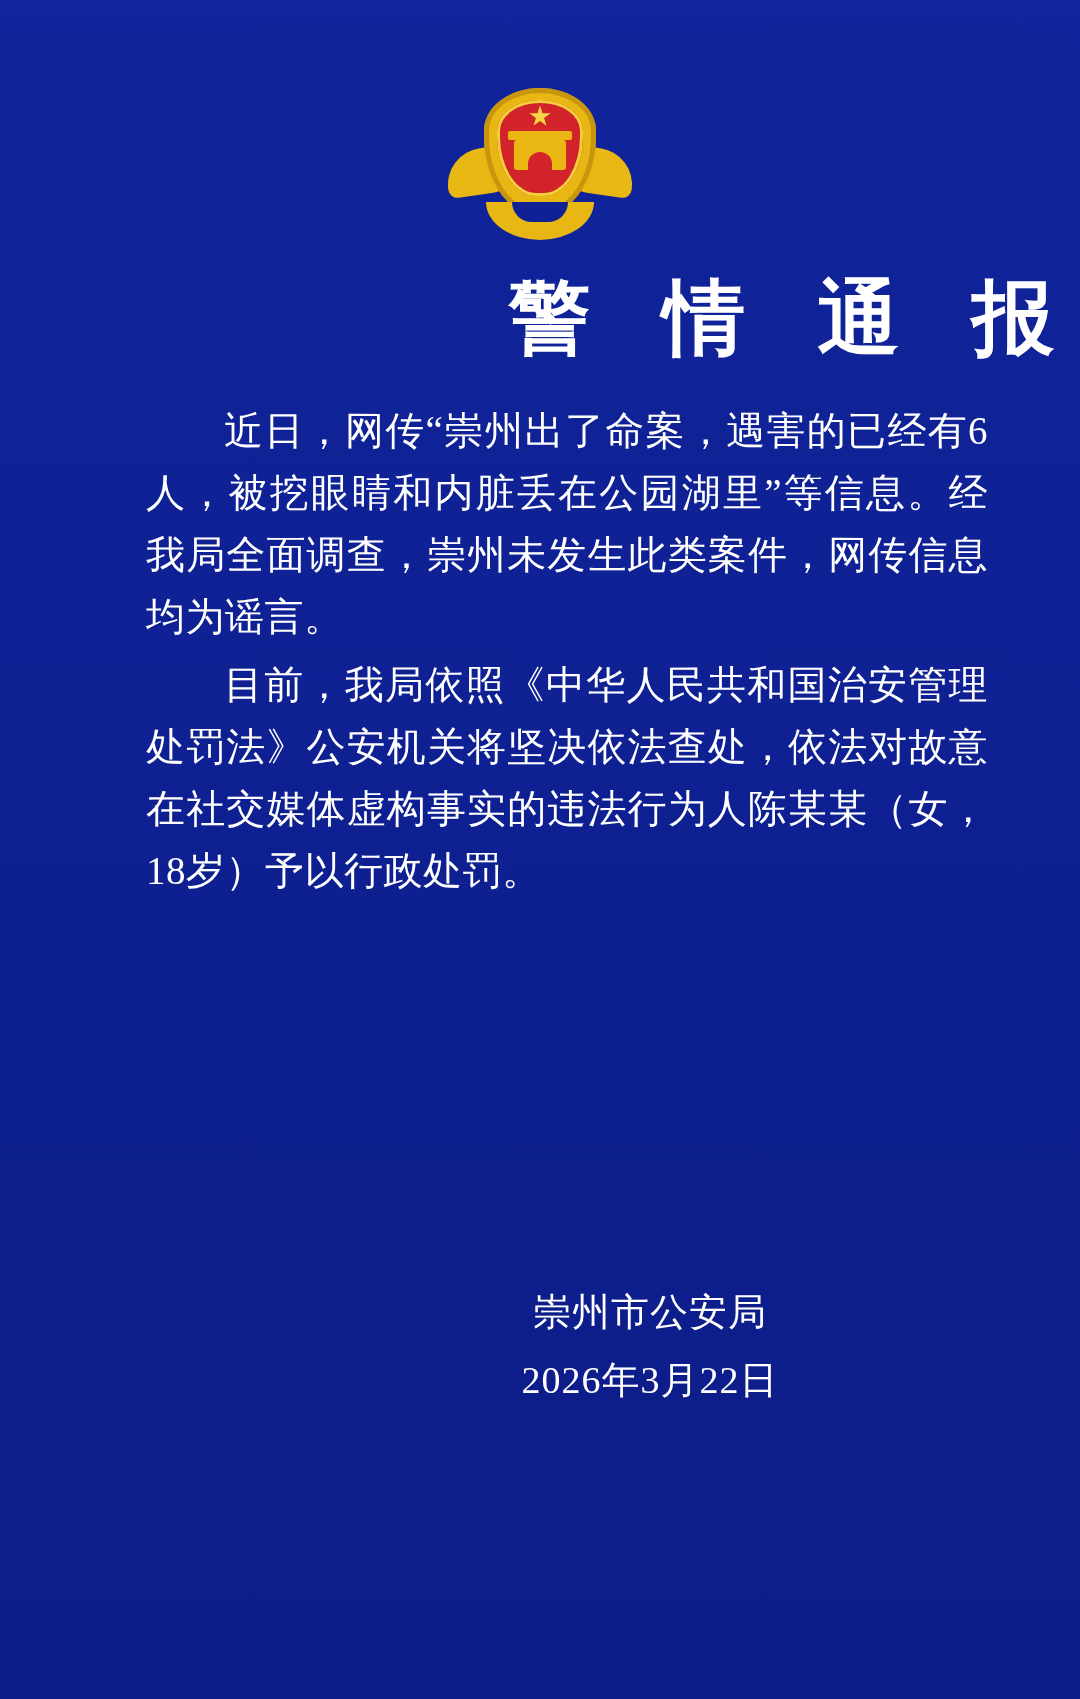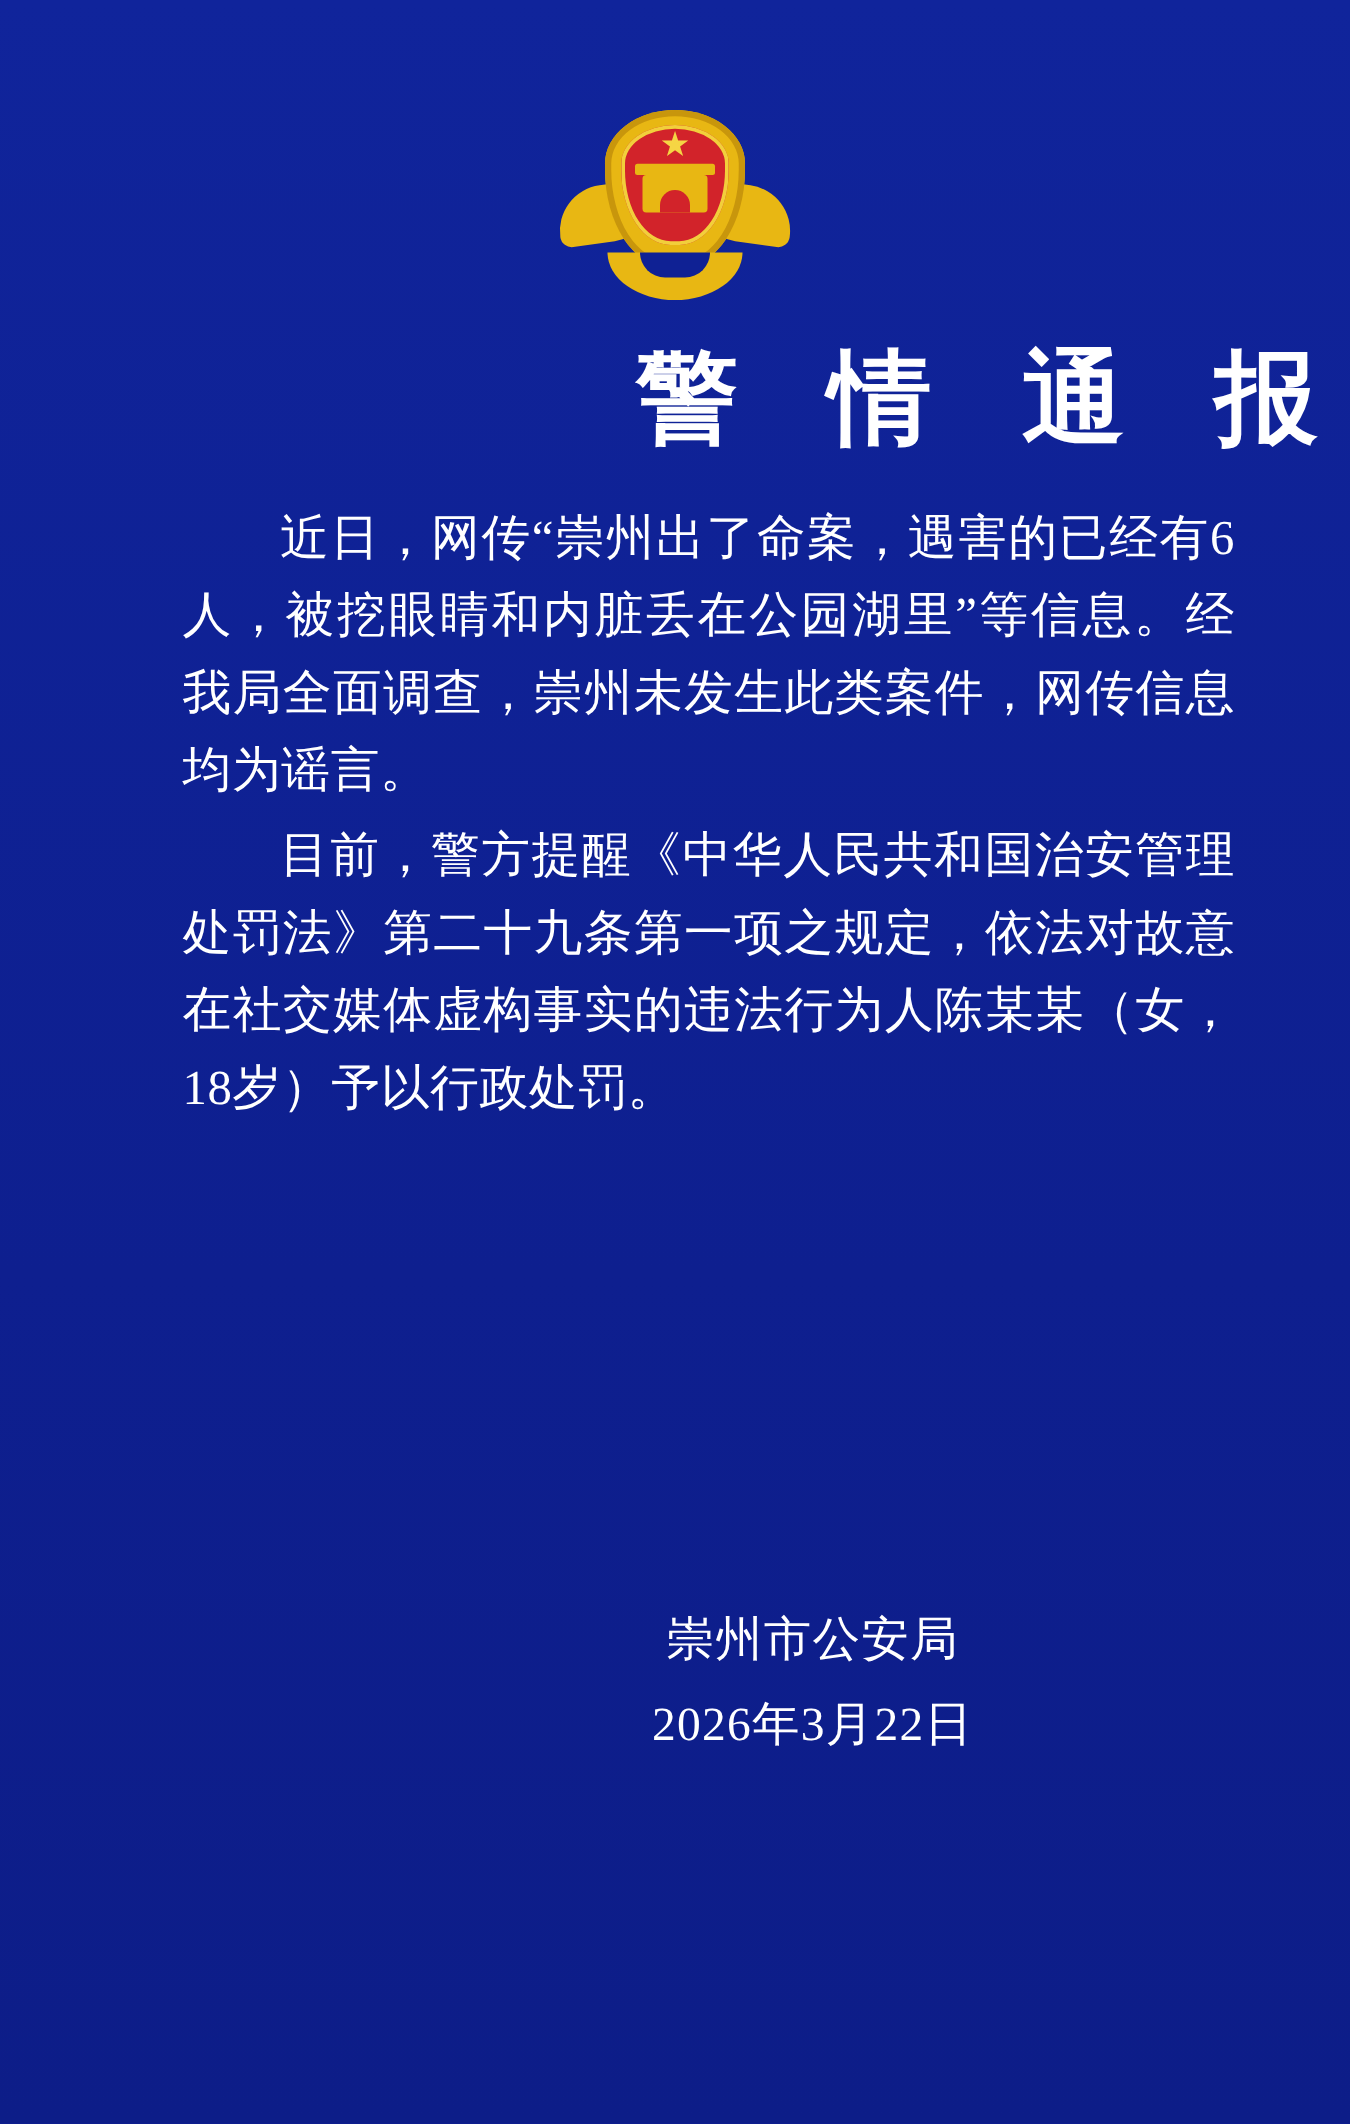--- a/index.html
+++ b/index.html
@@ -197,19 +197,19 @@
         </div>
       <div class="em-gate"></div>
       <div class="em-base"></div>
     </div>
   </div>
 
   <div class="title">警 情 通 报</div>
 
   <div class="body-text">
     <p class="para">近日，网传“崇州出了命案，遇害的已经有6人，被挖眼睛和内脏丢在公园湖里”等信息。经我局全面调查，崇州未发生此类案件，网传信息均为谣言。</p>
-    <p class="para">目前，警方提醒《中华人民共和国治安管理处罚法》第二十九条第一项之规定，依法对故意在社交媒体虚构事实的违法行为人陈某某（女，18岁）予以行政处罚。</p>
+    <p class="para">目前，我局依照《中华人民共和国治安管理处罚法》公安机关将坚决依法查处，依法对故意在社交媒体虚构事实的违法行为人陈某某（女，18岁）予以行政处罚。</p>
   </div>
 
   <div class="sign sign-org">崇州市公安局</div>
   <div class="sign sign-date">2026年3月22日</div>
 
 </div>
 
 </body></html>

